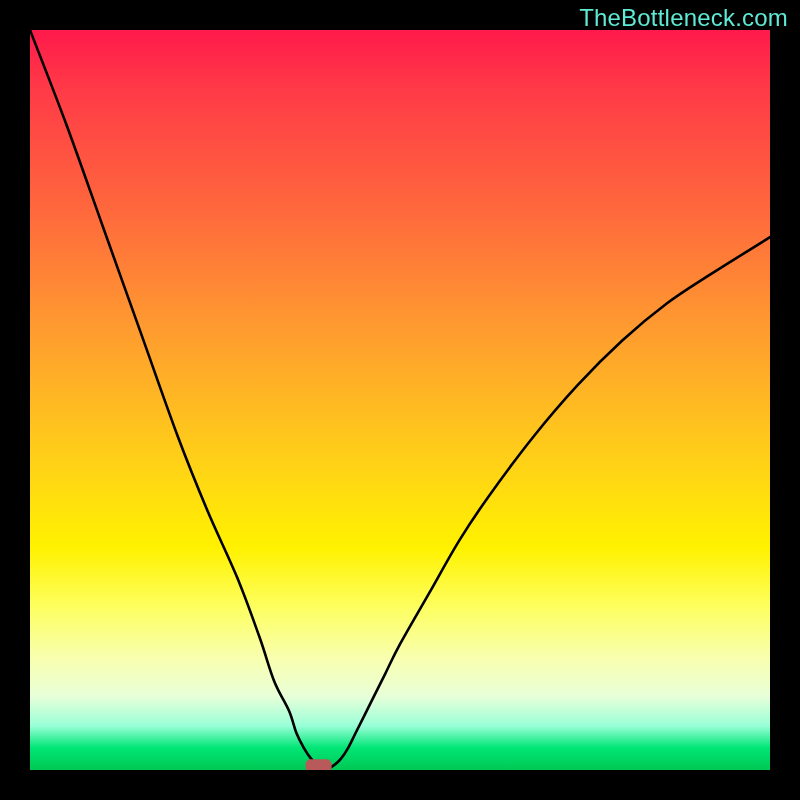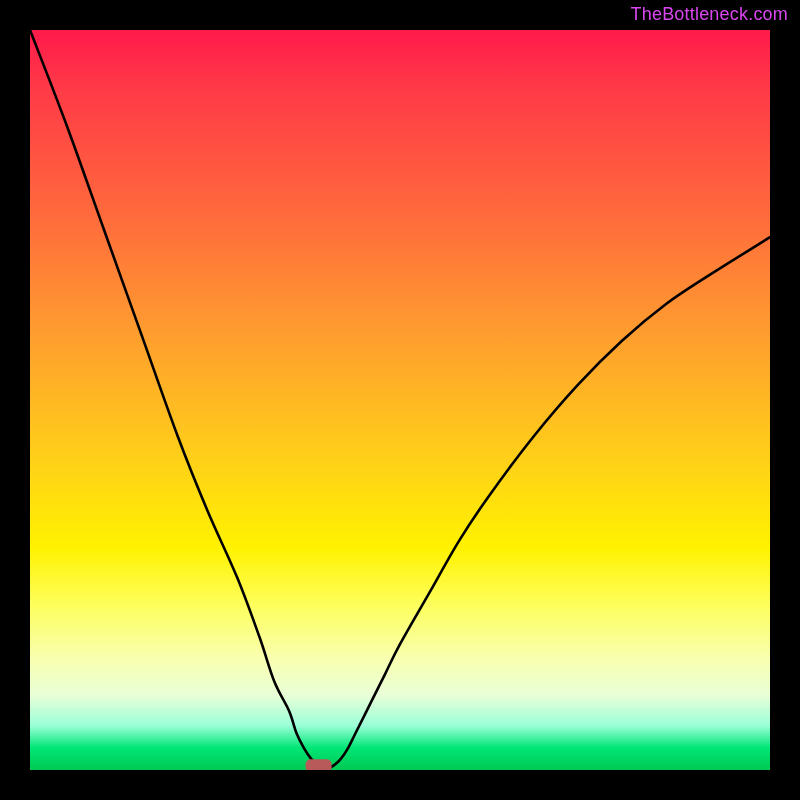--- a/index.html
+++ b/index.html
@@ -53,22 +53,22 @@
     position: absolute;
     left: 0;
     top: 0;
     width: 100%;
     height: 100%;
   }
   .watermark {
     position: absolute;
     top: 4px;
     right: 12px;
-    color: #d946ef;
-    font-size: 18px;
+    color: #5eead4;
+    font-size: 24px;
     font-weight: 500;
     letter-spacing: 0.2px;
     user-select: none;
   }
 </style>
 </head>
 <body>
 
 <div class="frame">
 

